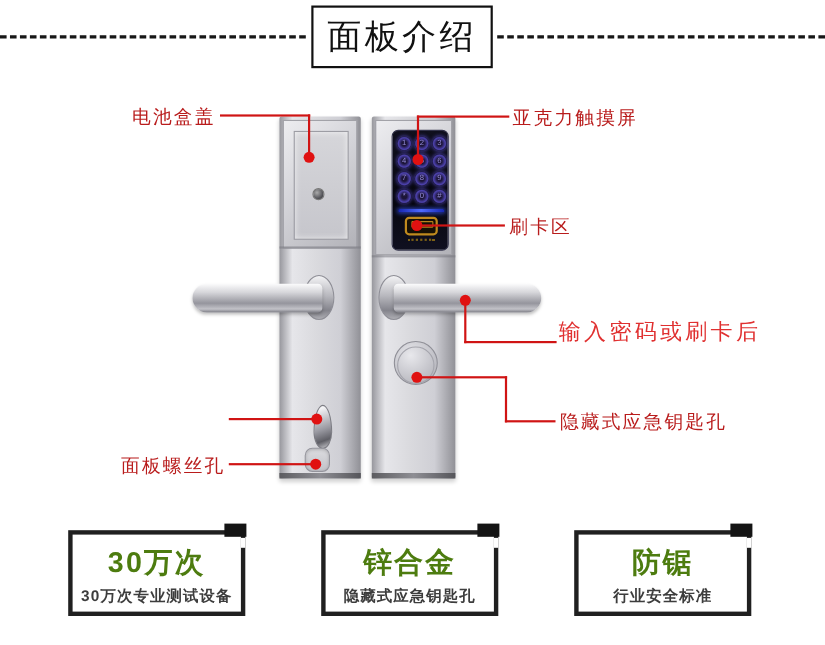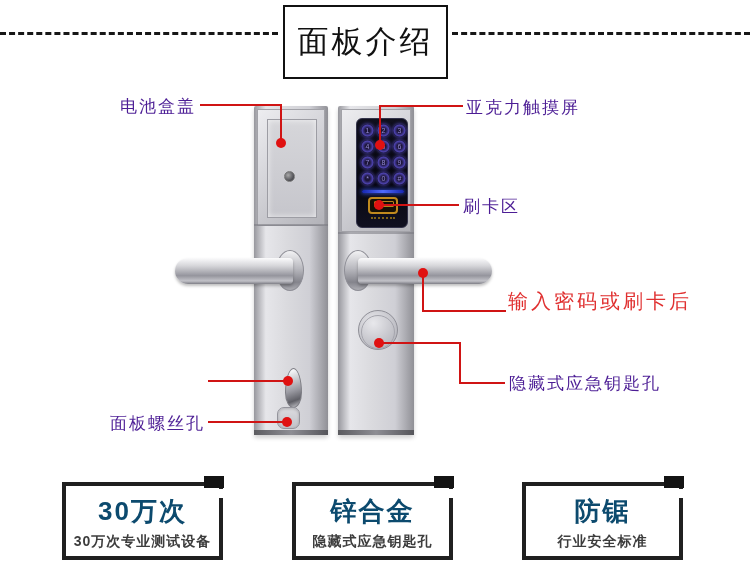--- a/index.html
+++ b/index.html
@@ -2,21 +2,21 @@
 <html><head>
 <meta charset="utf-8">
 <style>
   html,body{margin:0;padding:0;background:#fff;}
   .canvas{
     position:relative;width:750px;height:586px;background:#ffffff;overflow:hidden;
     font-family:"Liberation Sans","DejaVu Sans",sans-serif;
   }
   
   .title-box{
-    position:absolute;left:283px;top:5px;width:165px;height:74px;
+    position:absolute;left:283px;top:5px;width:165px;height:57px;
     border:2px solid #111;background:#fff;display:flex;align-items:center;justify-content:center;
     font-size:31px;letter-spacing:3px;color:#111;box-sizing:border-box;
   }
   .dash{position:absolute;top:32px;height:0;border-top:3px dashed #171717;}
   .dash.left{left:0;width:278px;}
   .dash.right{left:452px;width:298px;}
 
   
   .lock{position:absolute;top:106px;height:329px;border-radius:2px;
     background:linear-gradient(90deg,#97979d 0%,#e6e6ea 16%,#dadade 45%,#cfcfd5 75%,#909096 100%);
@@ -75,30 +75,30 @@
   .keyhole-cover{position:absolute;left:20px;top:204px;width:40px;height:40px;border-radius:50%;
     background:radial-gradient(circle at 38% 32%,#e8e8ec,#b9b9c0 75%,#9a9aa2);
     border:1px solid #8f8f97;box-sizing:border-box;}
   .keyhole-cover::after{content:"";position:absolute;left:2px;top:4px;width:32px;height:32px;
     border-radius:50%;border:1px solid #a5a5ad;}
 
   
   .cl{position:absolute;background:#d01414;}
   .dot{position:absolute;width:10px;height:10px;border-radius:50%;background:#e01111;}
   .lbl{position:absolute;font-family:"Liberation Serif","DejaVu Serif",serif;
-    font-size:17px;letter-spacing:2px;color:#4c1d95;white-space:nowrap;}
+    font-size:17px;letter-spacing:2px;color:#b91c1c;white-space:nowrap;}
   .lbl.big{font-size:20px;letter-spacing:3px;color:#1d1d1d;}
   .lbl.red{font-size:20px;letter-spacing:3px;color:#e03030;}
 
   
   .feature{position:absolute;top:482px;width:161px;height:78px;background:#fff;
     border:4px solid #202020;box-sizing:border-box;text-align:center;}
   .feature::before{content:"";position:absolute;top:-10px;right:-5px;width:20px;height:12px;background:#141414;}
   .feature::after{content:"";position:absolute;top:3px;right:-4px;width:4px;height:9px;background:#fff;}
-  .feature .ft{margin-top:8px;font-size:26px;font-weight:bold;color:#0c4a6e;letter-spacing:2px;}
+  .feature .ft{margin-top:8px;font-size:26px;font-weight:bold;color:#4d7c0f;letter-spacing:2px;}
   .feature .fs{margin-top:4px;font-size:14px;font-weight:bold;color:#3d3d3d;letter-spacing:1px;}
   .feature.f1{left:62px;} .feature.f2{left:292px;} .feature.f3{left:522px;}
 </style>
 </head>
 <body>
 
 <div class="canvas">
 
   <div class="dash left"></div>
   <div class="dash right"></div>

